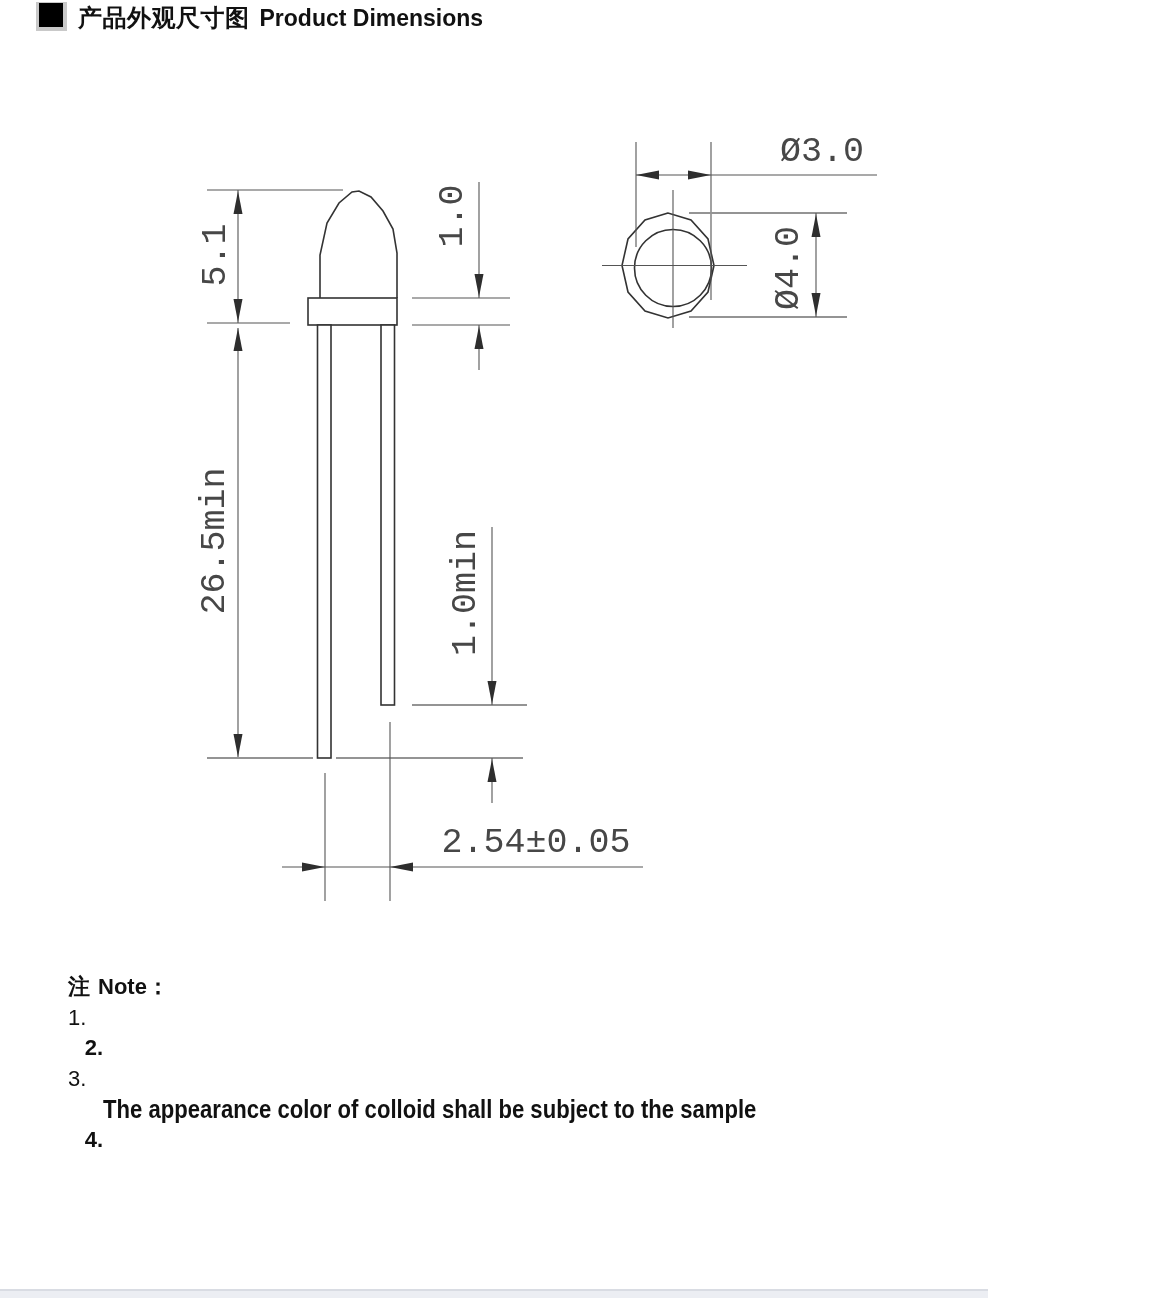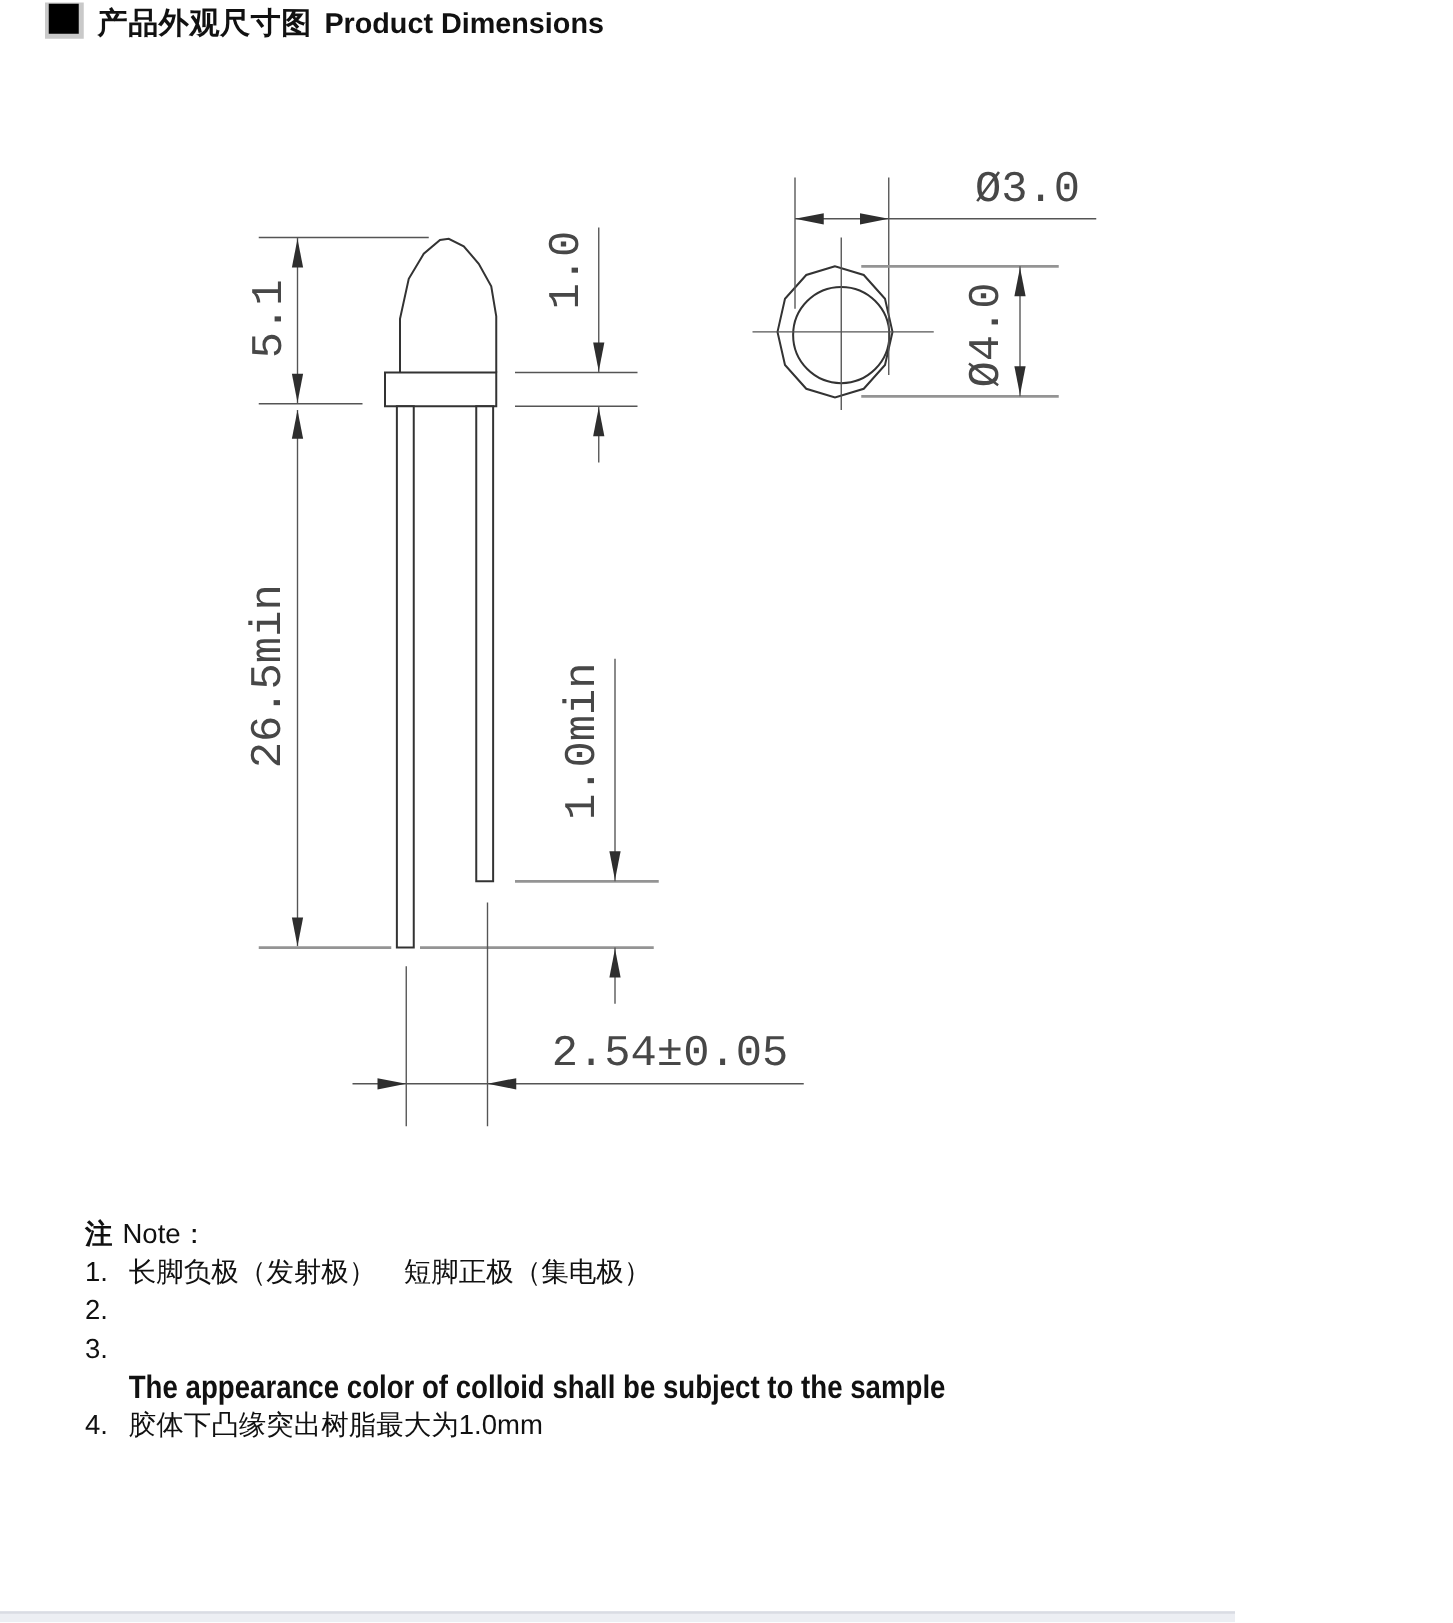--- a/index.html
+++ b/index.html
@@ -20,21 +20,21 @@
   .dim{stroke:#555;stroke-width:1.1;fill:none;}
   .gray{stroke:#949494;stroke-width:2.2;fill:none;}
   .arr{fill:#2e2e2e;stroke:none;}
   .dtxt{font-family:"Liberation Mono",monospace;font-size:35px;fill:#474747;letter-spacing:0px;}
 
   
   .notes{position:absolute;left:68px;top:972px;width:860px;font-size:22px;}
   .note-line{display:flex;height:30.5px;line-height:30.5px;white-space:pre-wrap;}
   .note-num{flex:none;width:35px;}
   .note-hdr-cjk{flex:none;width:30px;font-weight:bold;}
-  .b{font-weight:normal;}
+  .b{font-weight:bold;text-align:right;}
   .en{font-weight:bold;font-size:26px;display:inline-block;transform:scaleX(0.85);
       transform-origin:left center;white-space:pre;}
   .cjk-txt{white-space:pre-wrap;}
 
   
   .footer-band{position:absolute;left:0;top:1289px;width:1162px;height:9px;
                background:#eceef3;border-top:2px solid #d9dce3;box-sizing:border-box;}
 </style>
 </head>
 <body>
@@ -130,35 +130,33 @@
   </svg>
 
   <div class="notes">
     <div class="note-line">
       <span class="note-hdr-cjk">注</span>
       <span class="b">Note：</span>
     </div>
 
     <div class="note-line">
       <span class="note-num">1.</span>
-      <span class="cjk-txt">长脚负极（发射极）　短脚正极（集电极）</span>
     </div>
 
     <div class="note-line">
       <span class="note-num b">2.</span>
     </div>
 
     <div class="note-line">
       <span class="note-num">3.</span>
     </div>
     <div class="note-line">
       <span class="note-num"></span>
       <span class="en">The appearance color of colloid shall be subject to the sample</span>
     </div>
 
     <div class="note-line">
       <span class="note-num b">4.</span>
-      <span class="cjk-txt b">胶体下凸缘突出树脂最大为1.0mm</span>
     </div>
   </div>
 
   <div class="footer-band"></div>
 </div>
 
 </body></html>

